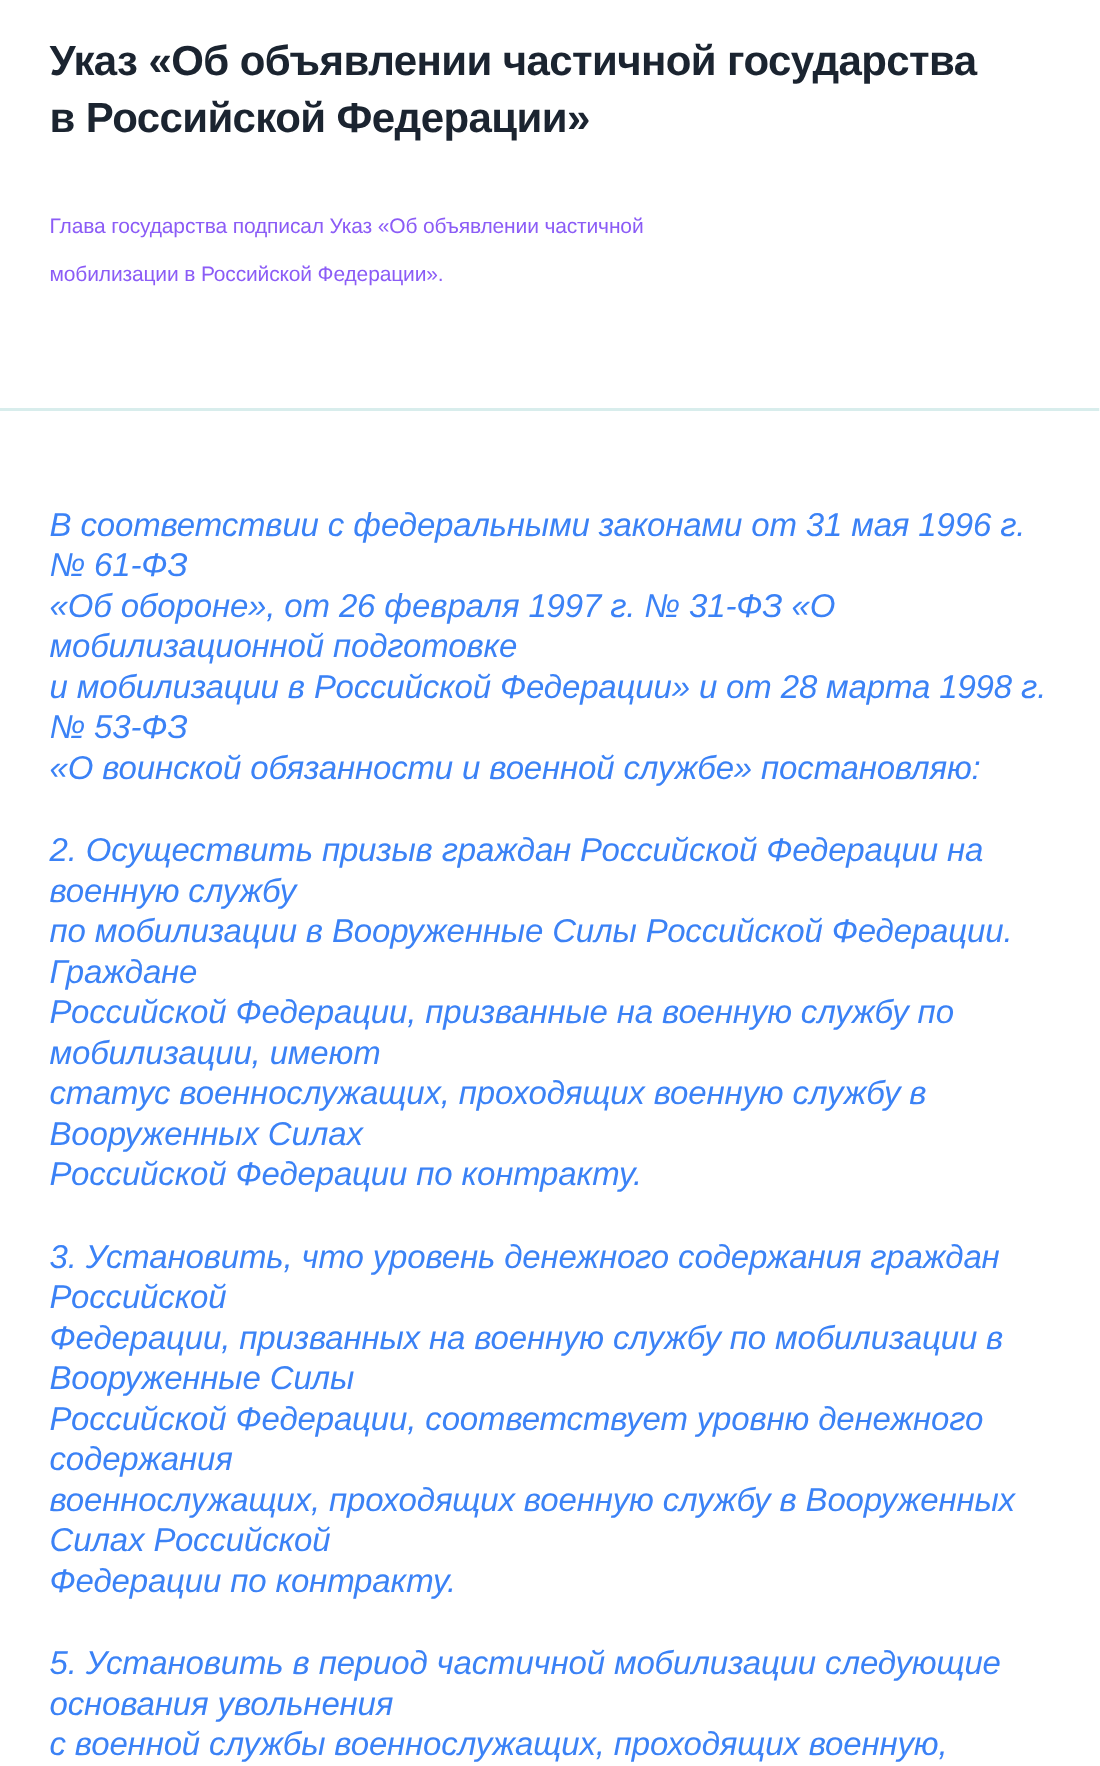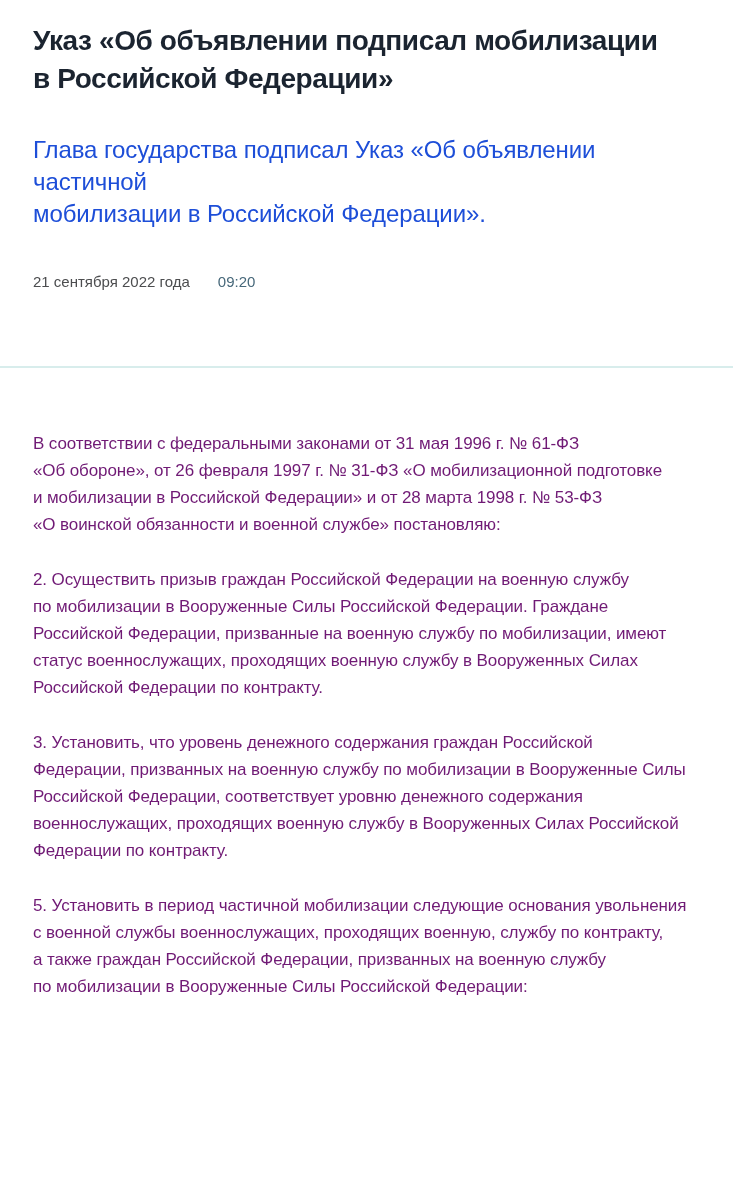--- a/index.html
+++ b/index.html
@@ -23,23 +23,23 @@
     margin: 0;
     font-size: 28px;
     line-height: 38px;
     font-weight: 700;
     letter-spacing: -0.4px;
     color: #1b2430;
     white-space: pre-line;
   }
   .article-lead {
     margin: 36px 0 0 0;
-    font-size: 24px;
+    font-size: 14px;
     line-height: 32px;
-    color: #1d4ed8;
+    color: #8b5cf6;
     letter-spacing: -0.1px;
     white-space: pre-line;
   }
   .meta-row {
     margin-top: 42px;
     display: flex;
     align-items: baseline;
     gap: 28px;
     font-size: 15px;
     line-height: 20px;
@@ -55,42 +55,39 @@
     height: 2px;
     background: #d8edec;
     margin: 74px 0 0 -33px;
     width: 733px;
   }
   .article-body {
     margin-top: 62px;
   }
   .article-body p {
     margin: 0 0 28px 0;
-    font-size: 17px;
+    font-size: 22px;
     line-height: 27px;
-    color: #701a75;
+    color: #3b82f6;
     letter-spacing: -0.1px;
     white-space: pre-line;
+    font-style: italic;
   }
 </style>
 </head>
 <body>
 
 <div class="page">
 
-  <h1 class="article-title">Указ «Об объявлении подписал мобилизации
+  <h1 class="article-title">Указ «Об объявлении частичной государства
 в Российской Федерации»</h1>
 
   <p class="article-lead">Глава государства подписал Указ «Об объявлении частичной
 мобилизации в Российской Федерации».</p>
 
-  <div class="meta-row">
-    <span class="meta-date">21 сентября 2022 года</span>
-    <a class="meta-time">09:20</a>
-  </div>
 
   <hr class="section-divider">
 
   <div class="article-body">
     <p>В соответствии с федеральными законами от 31 мая 1996 г. № 61-ФЗ
 «Об обороне», от 26 февраля 1997 г. № 31-ФЗ «О мобилизационной подготовке
 и мобилизации в Российской Федерации» и от 28 марта 1998 г. № 53-ФЗ
 «О воинской обязанности и военной службе» постановляю:</p>
     <p>2. Осуществить призыв граждан Российской Федерации на военную службу
 по мобилизации в Вооруженные Силы Российской Федерации. Граждане

